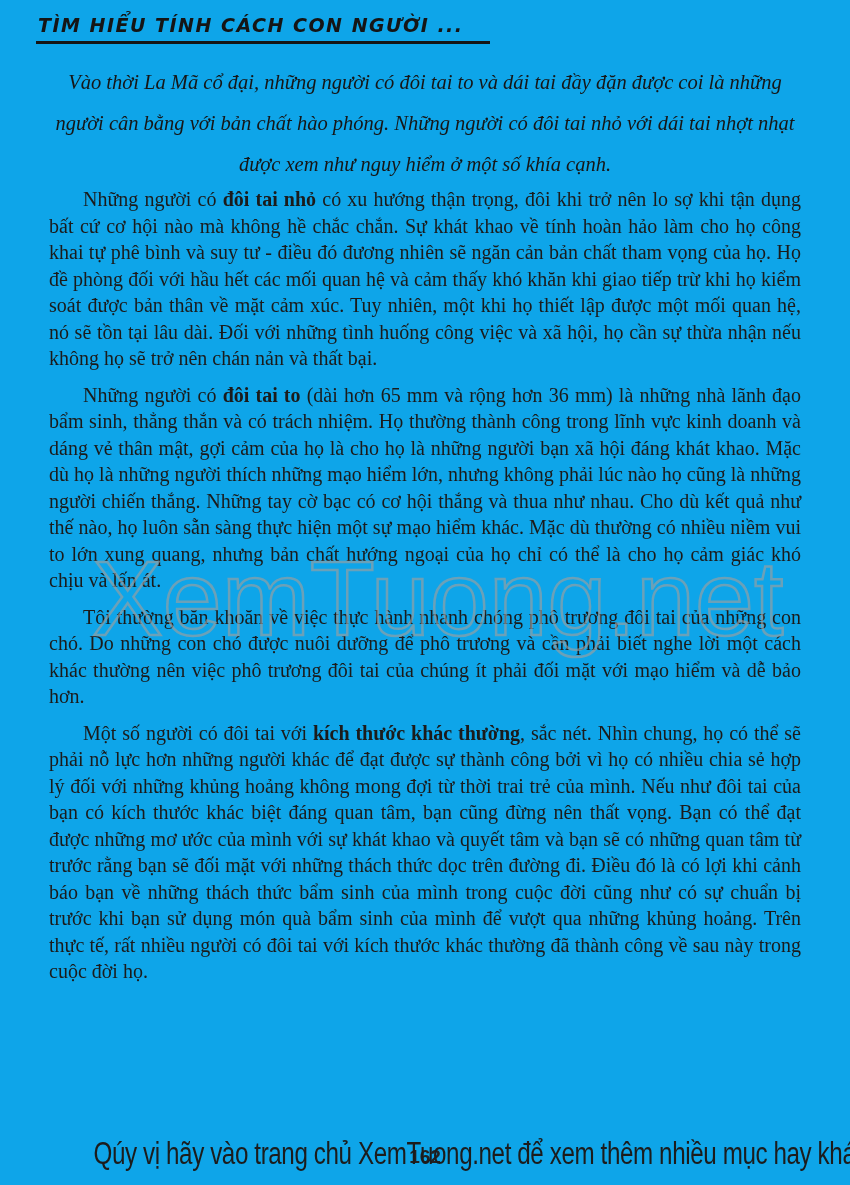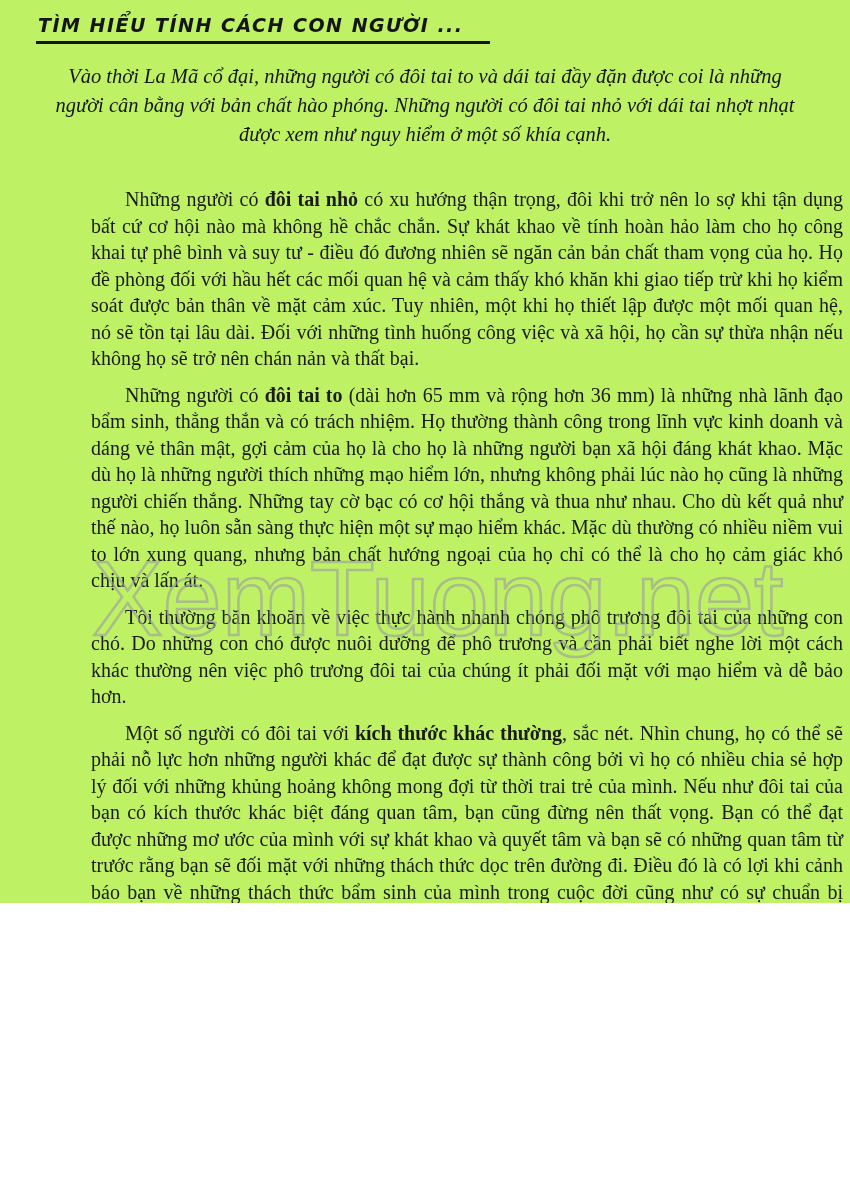--- a/index.html
+++ b/index.html
@@ -3,22 +3,22 @@
 <meta charset="utf-8">
 <style>
   html, body {
     margin: 0;
     padding: 0;
     background: #ffffff;
   }
   .page {
     position: relative;
     width: 850px;
-    height: 903px;
-    background: #bef264;
+    height: 1185px;
+    background: #0ea5e9;
     overflow: hidden;
     font-family: "Liberation Serif", serif;
     color: #1b1b1b;
   }
 
   
   .header {
     position: absolute;
     top: 14px;
     left: 36px;
@@ -38,38 +38,37 @@
   }
 
   
   .intro {
     position: absolute;
     top: 62px;
     left: 52px;
     width: 746px;
     font-style: italic;
     font-size: 20.5px;
-    line-height: 29px;
+    line-height: 41px;
     text-align: center;
     color: #161616;
     z-index: 1;
   }
 
   
   .bodytext {
     position: absolute;
     top: 186px;
     left: 49px;
     width: 752px;
     font-size: 20px;
     line-height: 26.5px;
     text-align: justify;
     color: #1b1b1b;
     z-index: 1;
-    margin-left: 42px;
   }
   .bodytext p {
     margin: 0 0 10px 0;
     text-indent: 34px;
   }
   .bodytext b {
     font-weight: bold;
   }
 
   

